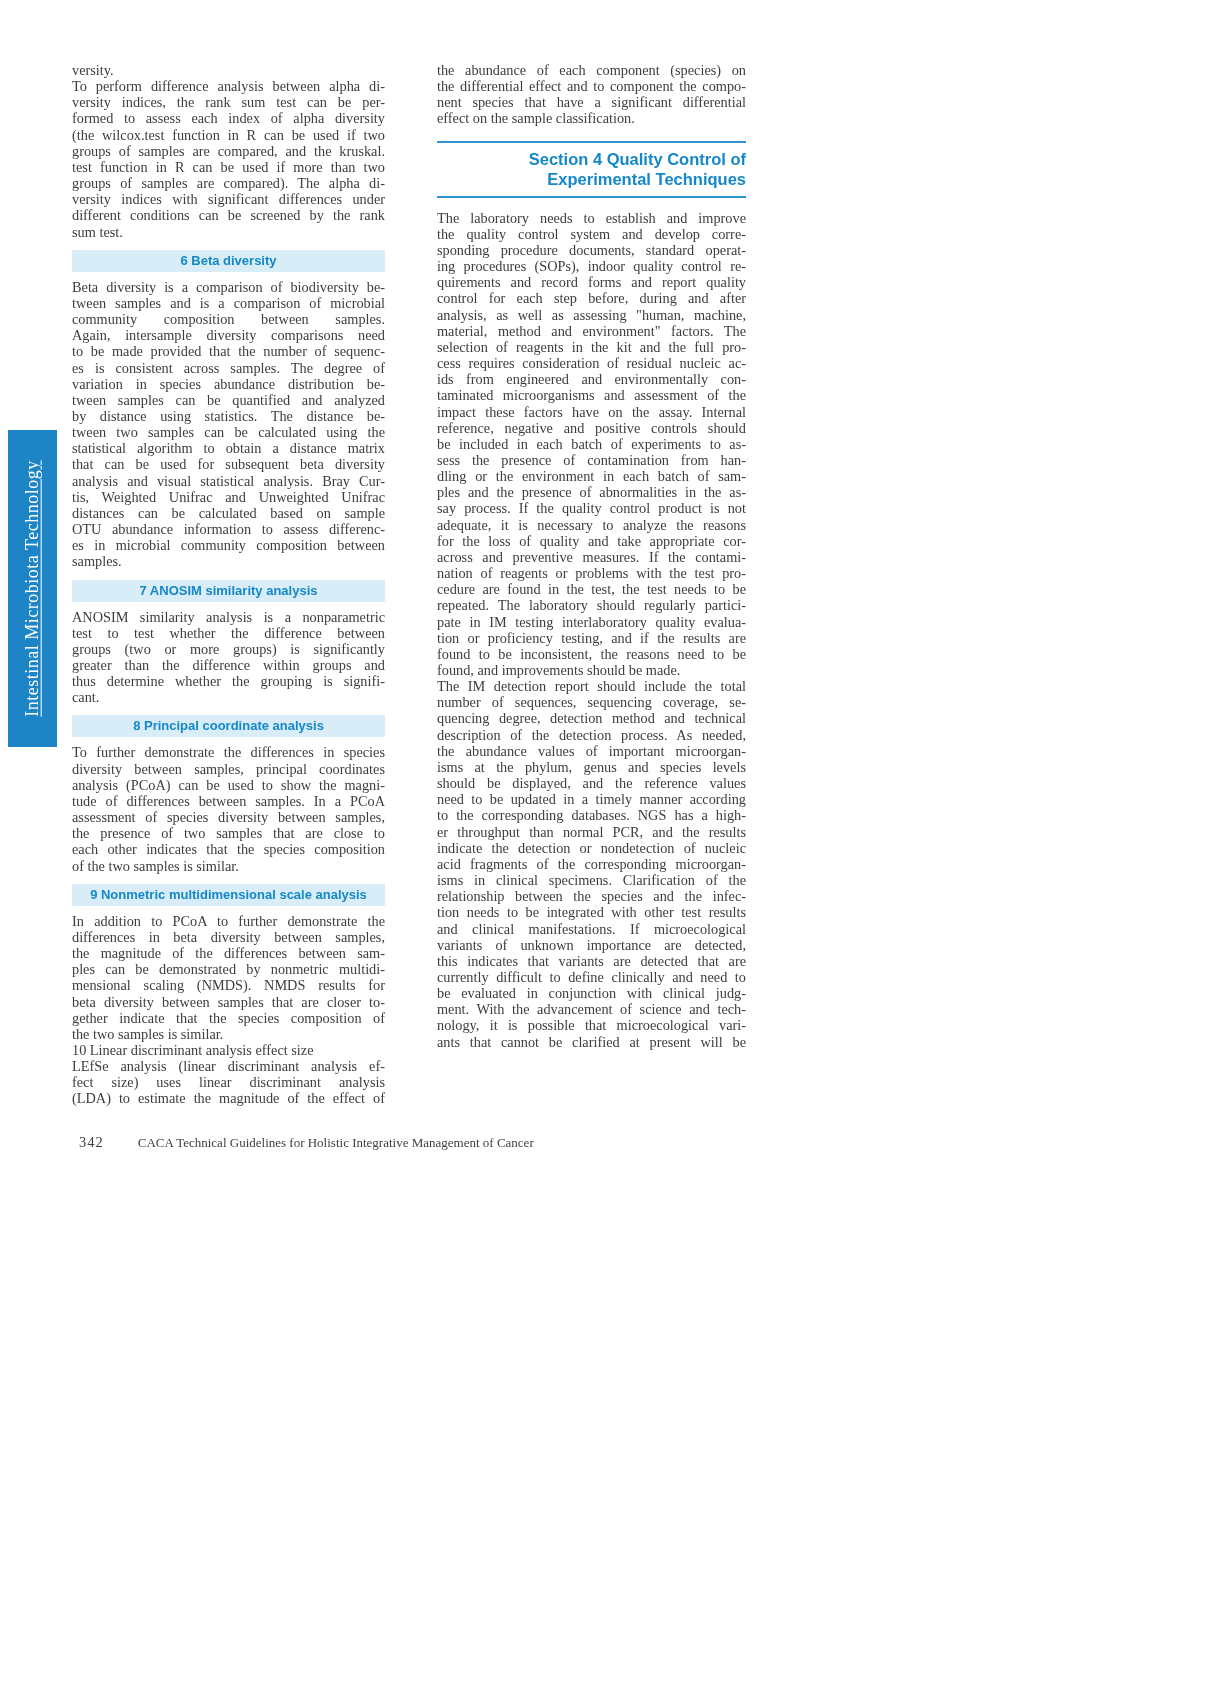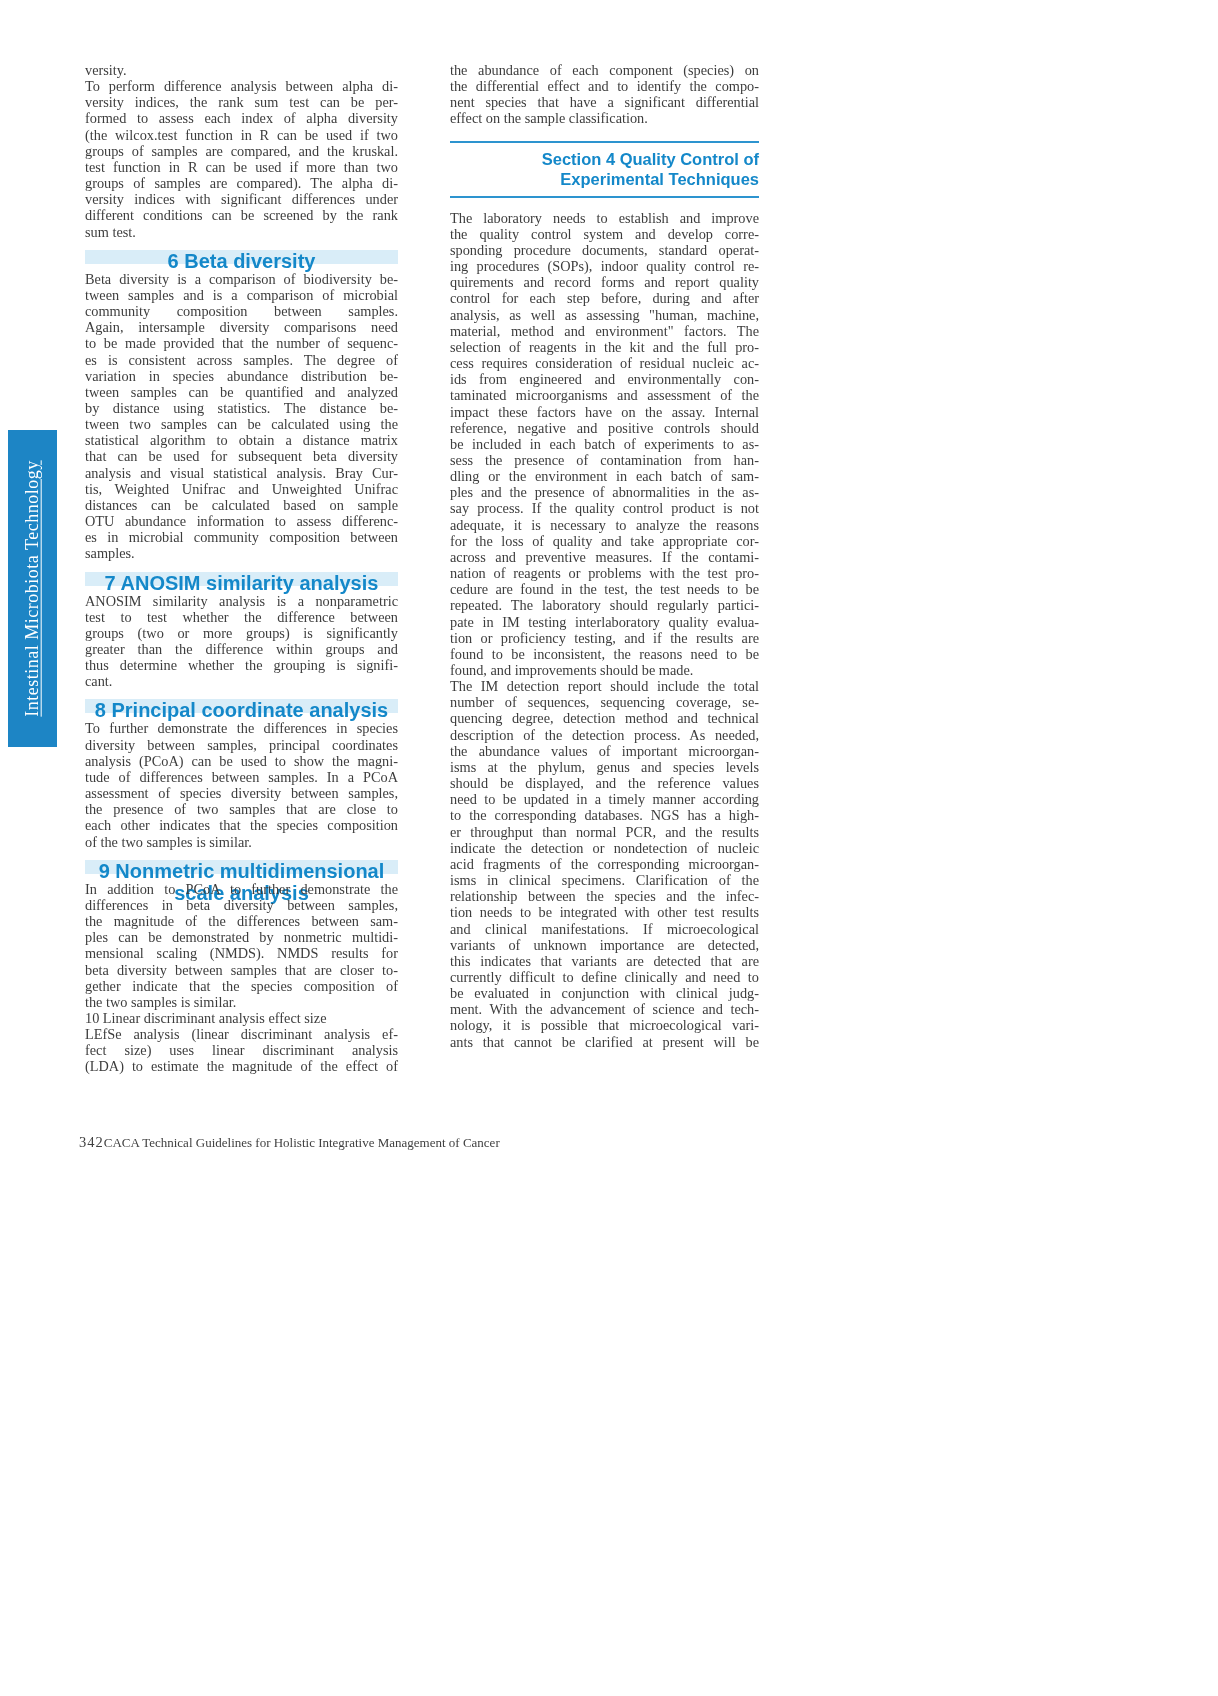--- a/index.html
+++ b/index.html
@@ -18,38 +18,37 @@
     background:#ffffff;
     overflow:hidden;
     font-family:"Liberation Serif", serif;
   }
   .col{
     position:absolute;
     top:62px;
     font-size:14.3px;
     line-height:16.15px;
     color:var(--body-ink);
-    margin-left:13px;
   }
   .col-left{left:72px;width:313px;}
   .col-right{left:437px;width:309px;}
   .para{margin:0;}
   .line{
     text-align:justify;
     text-align-last:justify;
   }
   .line.noj{text-align-last:left;}
   .band{
     background:var(--band-bg);
     color:var(--accent-blue);
     font-family:"Liberation Sans", sans-serif;
     font-weight:bold;
-    font-size:20px;
+    font-size:13px;
     text-align:center;
-    height:14px;
+    height:22px;
     line-height:22px;
     margin:10px 0 7px 0;
   }
   .section{
     border-top:2px solid var(--rule-blue);
     border-bottom:2px solid var(--rule-blue);
     color:var(--accent-blue);
     font-family:"Liberation Sans", sans-serif;
     font-weight:bold;
     font-size:16.5px;
@@ -79,20 +78,21 @@
     letter-spacing:0.5px;
     text-decoration:underline;
     text-underline-offset:3px;
   }
   .footer{
     position:absolute;
     left:79px;
     top:1134px;
     display:flex;
     align-items:baseline;
+    gap:34px;
     color:var(--footer-ink);
   }
   .pagenum{font-size:14.5px;letter-spacing:1px;}
   .footer-title{font-size:13px;}
 </style>
 </head>
 <body>
 
 <div class="page">
 
@@ -174,21 +174,21 @@
       <div class="para">
         <div class="line">LEfSe analysis (linear discriminant analysis ef-</div>
         <div class="line">fect size) uses linear discriminant analysis</div>
         <div class="line">(LDA) to estimate the magnitude of the effect of</div>
       </div>
     </div>
 
   <div class="col col-right" id="col-right">
       <div class="para">
         <div class="line">the abundance of each component (species) on</div>
-        <div class="line">the differential effect and to identify the compo-</div>
+        <div class="line">the differential effect and to component the compo-</div>
         <div class="line">nent species that have a significant differential</div>
         <div class="line noj">effect on the sample classification.</div>
       </div>
       <div class="section">
         <div>Section 4 Quality Control of</div>
         <div>Experimental Techniques</div>
       </div>
       <div class="para">
         <div class="line">The laboratory needs to establish and improve</div>
         <div class="line">the quality control system and develop corre-</div>

